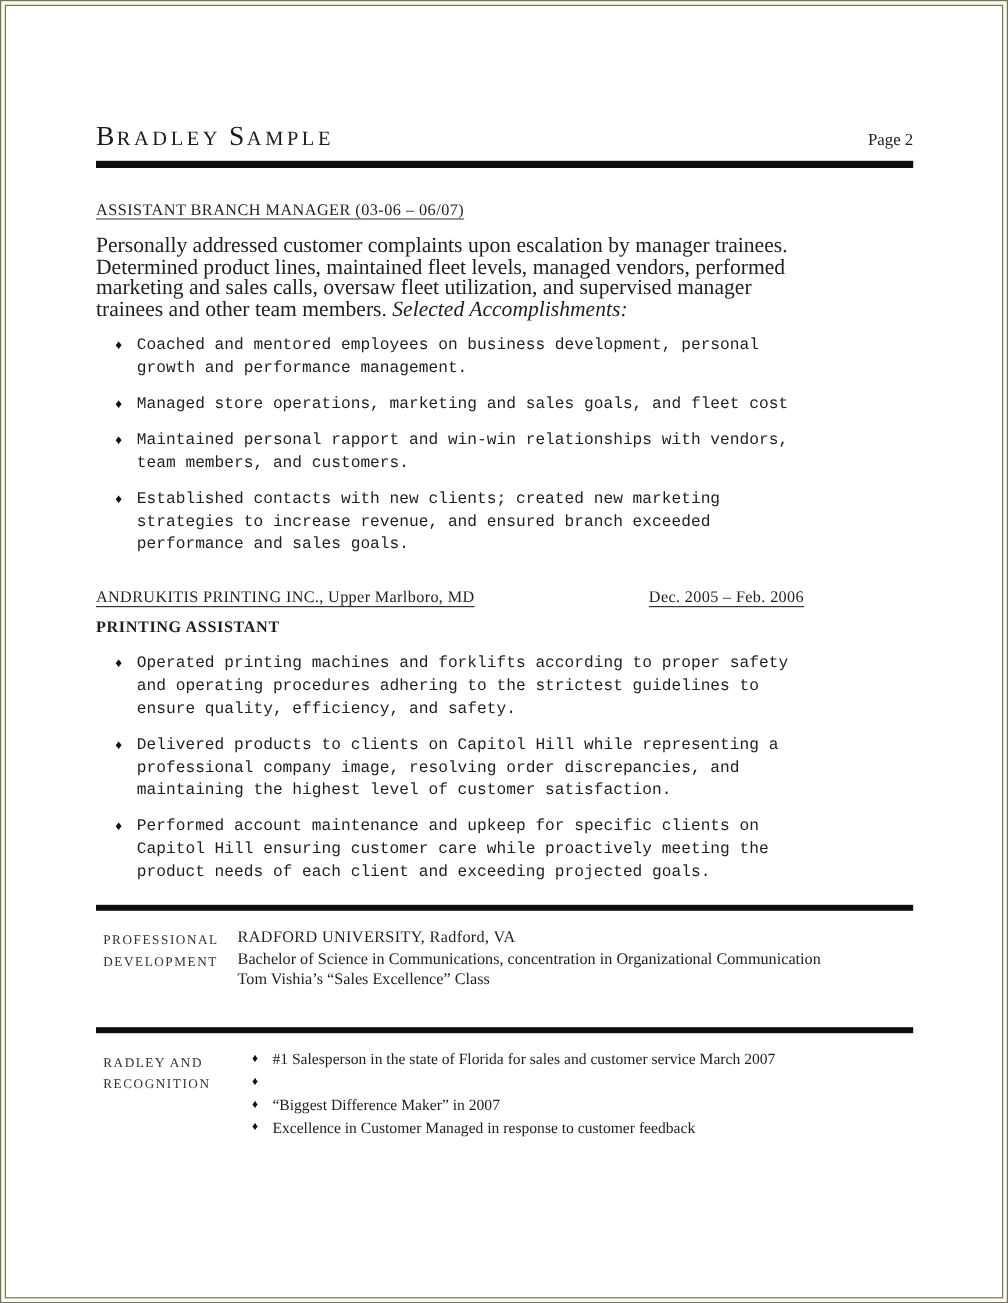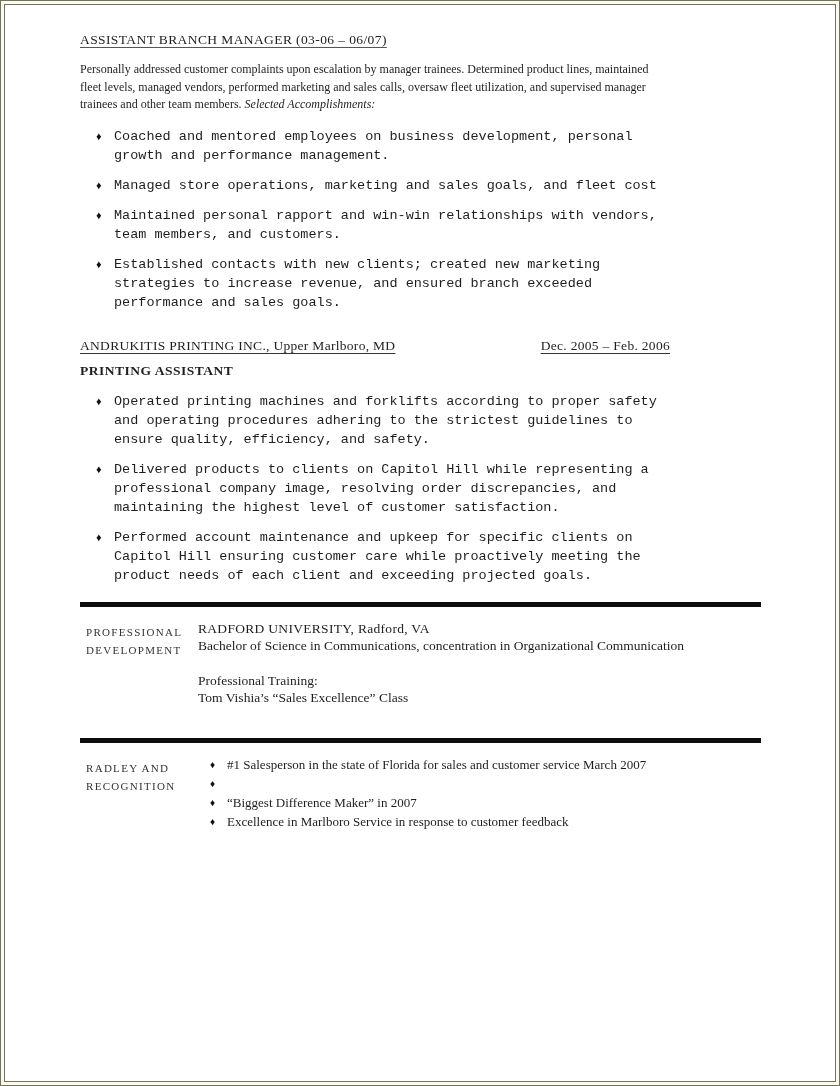--- a/index.html
+++ b/index.html
@@ -28,21 +28,21 @@
   .name .bigcap{font-size:23px;letter-spacing:2px;}
   .page-num{font-size:14px;color:#222;padding-bottom:1px;}
 
   
   .indent-col{width:590px;}
   .sec1{margin-top:27px;}
   .job-heading{
     font-size:13.5px;letter-spacing:.4px;margin:0 0 13px 0;font-weight:400;
     text-decoration:underline;text-underline-offset:3px;text-decoration-color:#555;
   }
-  .summary{font-size:12px;line-height:17.5px;margin:0 0 13px 0;}
+  .summary{font-size:18px;line-height:17.5px;margin:0 0 13px 0;}
   .summary .ital{font-style:italic;}
 
   ul.blist{list-style:none;margin:0;padding:0 0 0 16px;}
   ul.blist li{display:flex;margin-bottom:11px;font-size:13.5px;line-height:19px;}
   ul.blist .blt{width:18px;flex:0 0 18px;font-size:11px;line-height:19px;color:#111;}
   ul.blist .blt-text{flex:1;font-family:Liberation Mono, monospace;}
 
   .job2{margin-top:26px;}
   .company-row{display:flex;justify-content:space-between;align-items:baseline;margin-bottom:9px;}
   .company,.dates{
@@ -71,20 +71,24 @@
   ul.alist li{display:flex;font-size:13px;line-height:18px;margin-bottom:1px;}
   ul.alist .blt{width:17px;flex:0 0 17px;font-size:10px;line-height:18px;color:#111;}
 </style>
 </head>
 <body>
 
 <div class="frame-outer">
   <div class="frame-inner">
     <div class="content">
 
+      <div class="header">
+        <div class="name"><span class="bigcap">B</span><span>RADLEY </span><span class="bigcap">S</span><span>AMPLE</span></div>
+        <div class="page-num">Page 2</div>
+      </div>
 
       <div class="indent-col sec1">
         <h3 class="job-heading">ASSISTANT BRANCH MANAGER (03-06 – 06/07)</h3>
         <p class="summary"><span>Personally addressed customer complaints upon escalation by manager trainees. Determined product lines, maintained fleet levels, managed vendors, performed marketing and sales calls, oversaw fleet utilization, and supervised manager trainees and other team members. </span><span class="ital">Selected Accomplishments:</span></p>
         <ul class="blist">
 
             <li>
               <span class="blt">♦</span>
               <span class="blt-text">Coached and mentored employees on business development, personal growth and performance management.</span>
             </li>
@@ -134,21 +138,20 @@
       <hr class="rule">
 
       <div class="labeled">
         <div class="side-label">
           <div>PROFESSIONAL</div>
           <div>DEVELOPMENT</div>
         </div>
         <div class="labeled-content">
           <div class="univ">RADFORD UNIVERSITY, Radford, VA</div>
           <div>Bachelor of Science in Communications, concentration in Organizational Communication</div>
-          <div class="training-head">Professional Training:</div>
           <div>Tom Vishia’s “Sales Excellence” Class</div>
         </div>
       </div>
 
       <hr class="rule2">
 
       <div class="labeled">
         <div class="side-label">
           <div>RADLEY AND</div>
           <div>RECOGNITION</div>
@@ -165,21 +168,21 @@
                 <span class="blt">♦</span>
               </li>
 
               <li>
                 <span class="blt">♦</span>
                 <span class="blt-text">“Biggest Difference Maker” in 2007</span>
               </li>
 
               <li>
                 <span class="blt">♦</span>
-                <span class="blt-text">Excellence in Marlboro Service in response to customer feedback</span>
+                <span class="blt-text">Excellence in Customer Managed in response to customer feedback</span>
               </li>
             </ul>
         </div>
       </div>
 
     </div>
   </div>
 </div>
 
 </body></html>

